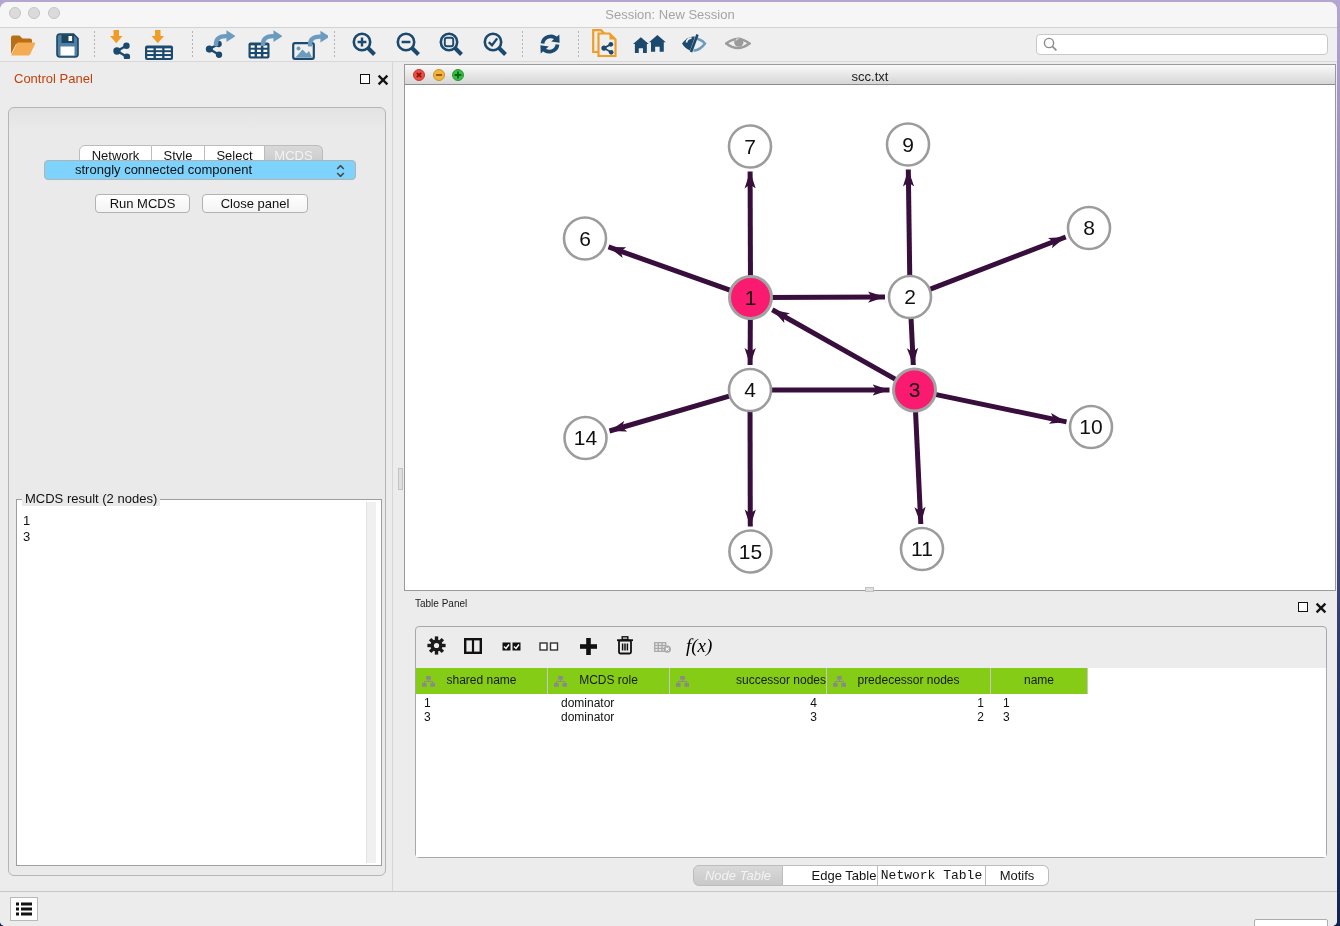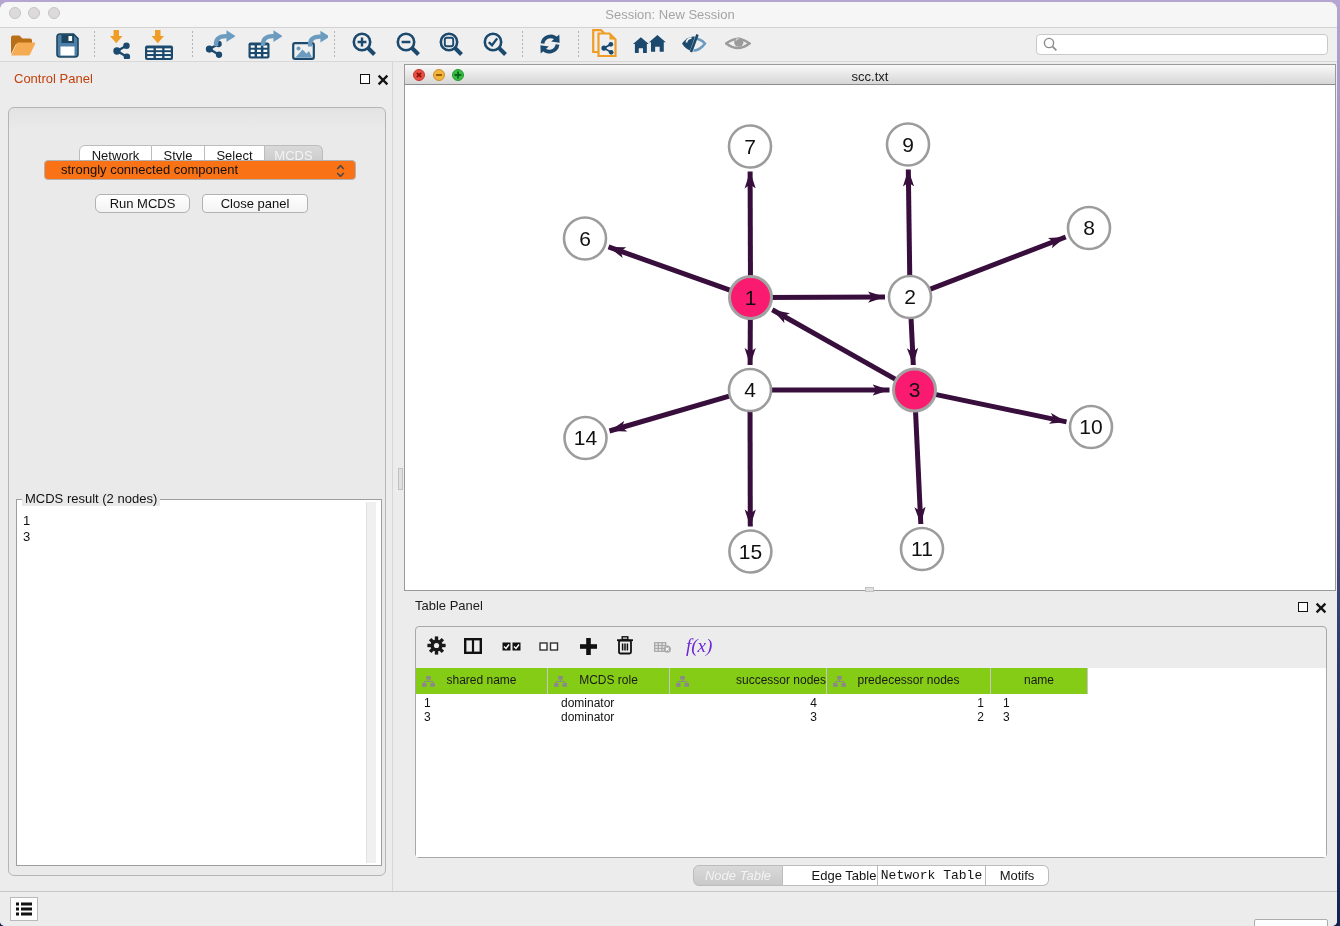--- a/index.html
+++ b/index.html
@@ -25,35 +25,35 @@
   .closeico { position:absolute; font-size:13px; font-weight:bold; color:#111; line-height:12px; }
   .cpbox { position:absolute; left:8px; top:107px; width:378px; height:769px; border:1px solid #b5b5b5; border-radius:6px;
     background:linear-gradient(#e3e3e3, #eaeaea 22px); }
   .tabs { position:absolute; top:97px; height:21px; display:flex;margin-top:48px; }
   .tab { height:21px; border:1px solid #bcbcbc; border-left:none; background:#fff; font-size:13px; color:#141414;
      text-align:center; line-height:19px; }
   .tab.first { border-left:1px solid #bcbcbc; border-radius:6px 0 0 6px; }
   .tab.last { border-radius:0 6px 6px 0; }
   .tab.sel { background:linear-gradient(#d9d9d9,#c9c9c9); color:#f3f3f3; }
   .optlabel { position:absolute; left:8px; top:137px; width:378px; text-align:center; font-size:13px; color:#111; }
-  .combo { position:absolute; left:44px; top:160px; width:312px; height:20px; background:#f97316; border:1px solid #b2b2b2; border-radius:4px;
-    font-size:13px; color:#111; line-height:18px; padding-left:16px; }
+  .combo { position:absolute; left:44px; top:160px; width:312px; height:20px; background:#7dd3fc; border:1px solid #b2b2b2; border-radius:4px;
+    font-size:13px; color:#111; line-height:18px; padding-left:30px; }
   .btn { position:absolute; height:19px; background:linear-gradient(#ffffff,#f3f3f3); border:1px solid #b2b2b2; border-radius:4px;
     font-size:13px; color:#111; text-align:center; line-height:17px; }
   .fieldset { position:absolute; left:16px; top:499px; width:366px; height:367px; border:1px solid #9e9e9e; background:#fff; }
   .legend { position:absolute; left:22px; top:491px; background:#e9e9e9; padding:0 3px; font-size:13px; color:#111; }
   .cpdivider { position:absolute; left:392px; top:62px; width:1px; height:829px; background:#d6d6d6; }
   
   .frame { position:absolute; left:404px; top:64px; width:932px; height:527px; border:1px solid #9a9a9a; background:#fff; }
   .ftitle { position:absolute; left:404px; top:64px; width:932px; height:21px;
      background:linear-gradient(#f9f9f9,#d6d6d6); border:1px solid #9a9a9a; border-bottom:1px solid #8b8b8b; }
   .light { position:absolute; width:12px; height:12px; border-radius:50%; top:69px; }
   .ftext { position:absolute; top:69px; left:404px; width:932px; text-align:center; font-size:13px; color:#1a1a1a; }
   
-  .tphead { position:absolute; left:415px; top:598px; font-size:13px; color:#1c1c1c; }
+  .tphead { position:absolute; left:415px; top:598px; font-size:10px; color:#1c1c1c; }
   .tbox { position:absolute; left:415px; top:626px; width:912px; height:232px; border:1px solid #a8a8a8; border-radius:4px;
      background:#ececec; overflow:hidden; }
   .thcell { position:absolute; top:668px; height:26px; border-right:1px solid #c6c6c6; font-size:12px; color:#1a1a1a;
      text-align:center; line-height:25px; background:#84cc16; }
   .twhite { position:absolute; left:416px; top:694px; width:910px; height:163px; background:#fff; }
   .trow { position:absolute; font-size:12px; color:#111; height:14px; line-height:14px; }
   .btabs { position:absolute; top:865px; height:21px; display:flex; left:693px; }
   .statusline { position:absolute; left:0; top:891px; width:1340px; height:1px; background:#c6c6c6; }
   .statusbar { position:absolute; left:0; top:892px; width:1340px; height:34px; background:#ececec; }
 </style>
@@ -209,21 +209,21 @@
     <div class="tab" style="width:53px;">Style</div>
     <div class="tab" style="width:60px;">Select</div>
     <div class="tab last sel" style="width:58px;">MCDS</div>
   </div>
   <div class="combo">strongly connected component
     <svg width="9" height="12" style="position:absolute; right:10px; top:4px;" viewBox="0 0 9 12">
       <path d="M1.2 4 L4.5 0.6 L7.8 4" fill="none" stroke="#4a4a4a" stroke-width="1.6"></path>
       <path d="M1.2 8 L4.5 11.4 L7.8 8" fill="none" stroke="#4a4a4a" stroke-width="1.6"></path>
     </svg>
   </div>
-  <div class="btn" style="left:95px; top:194px; width:95px;border-radius:6px;">Run MCDS</div>
+  <div class="btn" style="left:95px; top:194px; width:95px;">Run MCDS</div>
   <div class="btn" style="left:202px; top:194px; width:106px;">Close panel</div>
   <div class="fieldset">
     <div style="position:absolute; left:6px; top:13px; font-size:13px; color:#111;">1</div>
     <div style="position:absolute; left:6px; top:29px; font-size:13px; color:#111;">3</div>
     <div style="position:absolute; right:5px; top:2px; width:10px; height:361px; background:#f0f0f0; border-left:1px solid #e2e2e2;"></div>
   </div>
   <div class="legend">MCDS result (2 nodes)</div>
   <div class="cpdivider"></div>
 
   <div class="frame"></div>
@@ -340,21 +340,21 @@
         <g stroke="#a8a8a8" stroke-width="1.3" fill="none">
           <rect x="0.7" y="0.7" width="11" height="8.6"></rect>
           <line x1="0.7" y1="3.5" x2="11.7" y2="3.5"></line>
           <line x1="0.7" y1="6.4" x2="11.7" y2="6.4"></line>
           <line x1="4.3" y1="0.7" x2="4.3" y2="9.3"></line>
           <line x1="8" y1="0.7" x2="8" y2="9.3"></line>
         </g>
         <circle cx="13.3" cy="7.2" r="3.6" fill="#a8a8a8"></circle>
         <path d="M11.8 5.7 L14.8 8.7 M14.8 5.7 L11.8 8.7" stroke="#fff" stroke-width="1.1"></path>
       </svg>
-  <div style="position:absolute;left:686px;top:635px;font-family:'Liberation Serif',serif;font-style:italic;font-size:19px;color:#6d28d9;">f(x)</div>
+  <div style="position:absolute;left:686px;top:635px;font-family:'Liberation Serif',serif;font-style:italic;font-size:19px;color:#000000;">f(x)</div>
   <div class="twhite"></div>
   <div class="thcell" style="left:416px; width:132px;"><svg width="13" height="11" viewBox="0 0 13 11" style="position:absolute;left:6px;top:8px;">
           <g fill="#8a8a8a">
             <rect x="4.2" y="0" width="4.6" height="3.6"></rect>
             <rect x="0" y="7" width="4.6" height="3.8"></rect>
             <rect x="8.4" y="7" width="4.6" height="3.8"></rect>
           </g>
           <path d="M6.5 3.6 V5.4 M2.3 7 V5.4 H10.7 V7" stroke="#8a8a8a" stroke-width="1" fill="none"></path>
         </svg>shared name</div>
   <div class="thcell" style="left:548px; width:122px;"><svg width="13" height="11" viewBox="0 0 13 11" style="position:absolute;left:6px;top:8px;">

